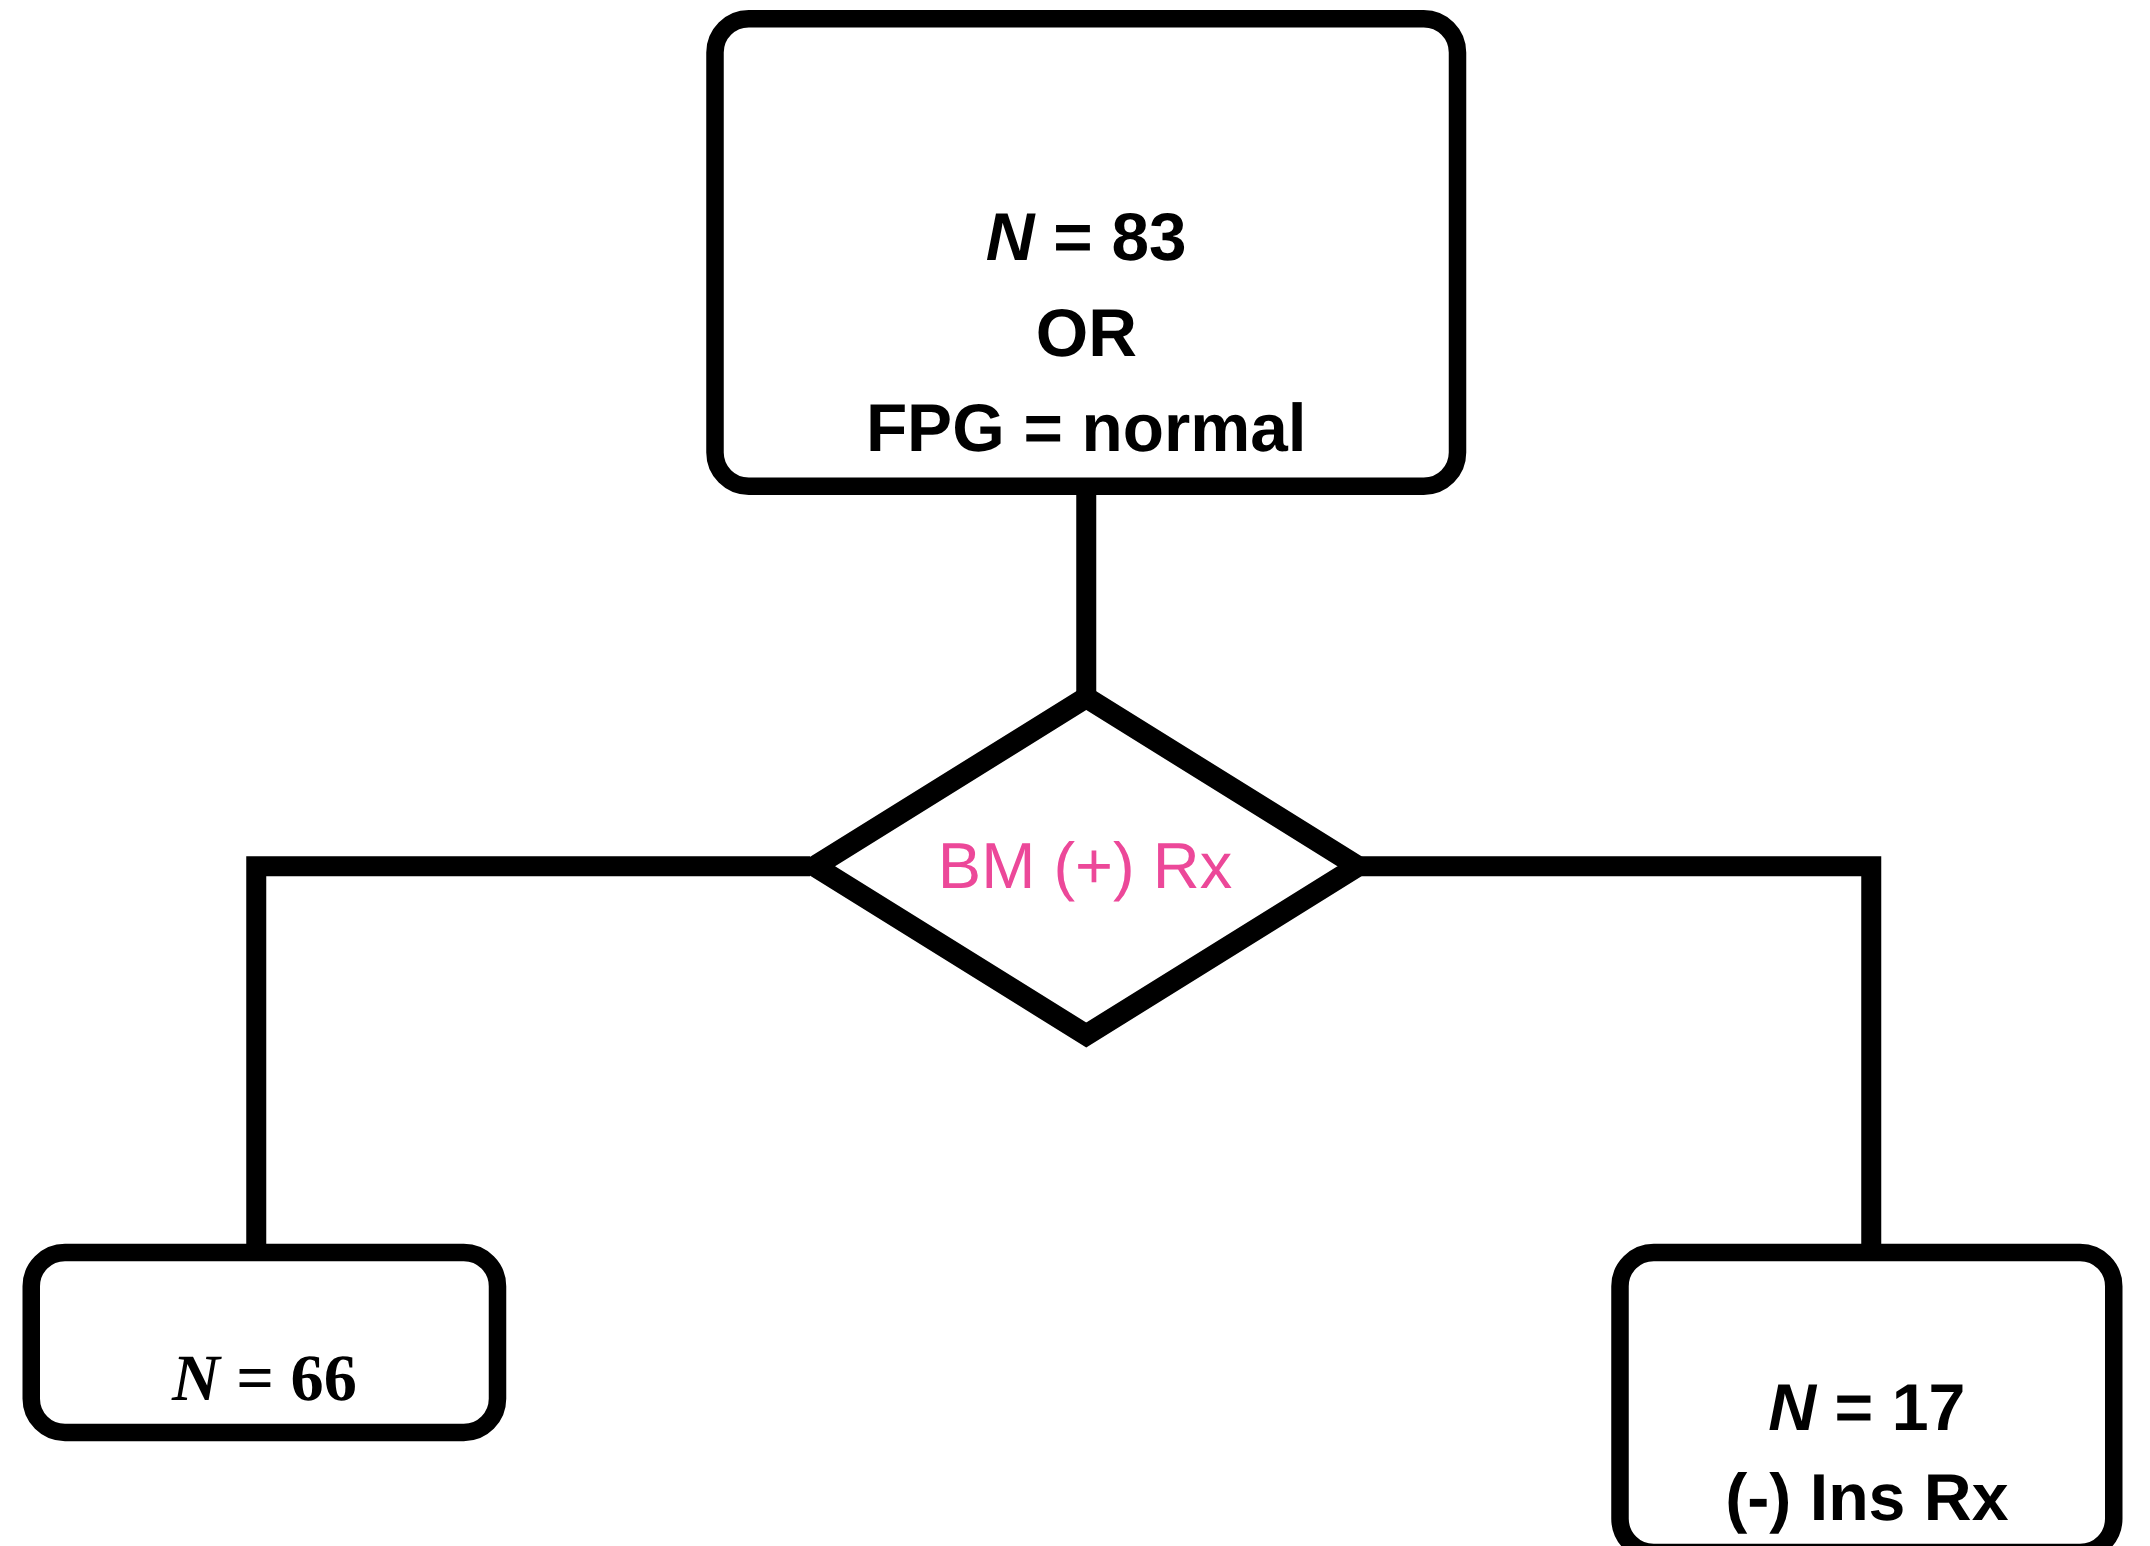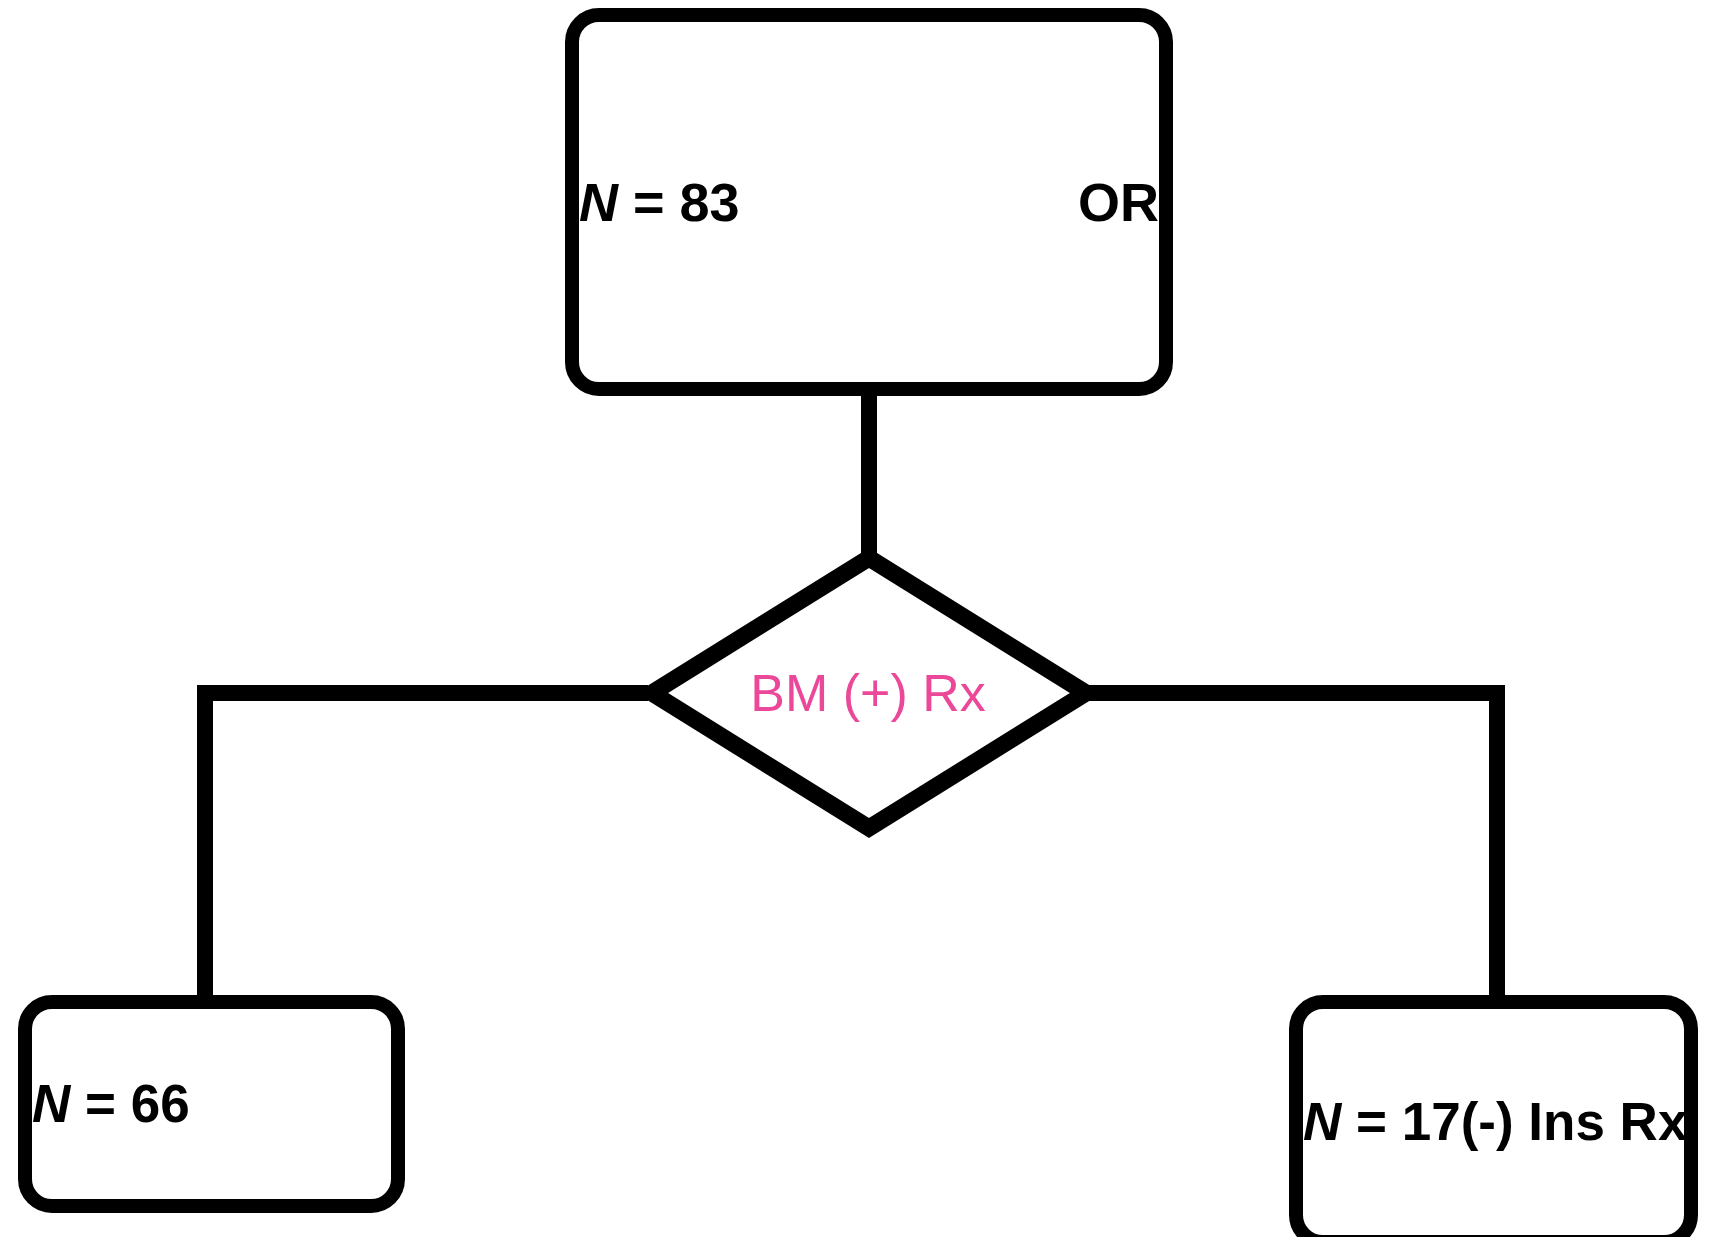--- a/index.html
+++ b/index.html
@@ -24,23 +24,23 @@
     width: 1720px;
     height: 1237px;
   }
   .node-box {
     position: absolute;
     box-sizing: border-box;
     background: #ffffff;
     border: 14px solid #000000;
     border-radius: 34px;
     display: flex;
-    flex-direction: row;
+    flex-direction: column;
     align-items: center;
-    justify-content: space-between;
+    justify-content: flex-end;
     z-index: 3;
   }
   .node-line {
     font-weight: bold;
     color: #000000;
     font-size: 52px;
     line-height: 1.30;
     white-space: nowrap;
     text-align: center;
   }
@@ -54,21 +54,22 @@
     height: 388px;
   }
   #node-top .node-line {
     font-size: 54px;
     line-height: 1.42;
   }
   #node-left {
     left: 18px;
     top: 995px;
     width: 387px;
-    height: 218px;
+    height: 158px;
+    font-family: Liberation Serif, serif;
   }
   #node-right {
     left: 1289px;
     top: 995px;
     width: 409px;
     height: 254px;
   }
   #node-left .node-line,
   #node-right .node-line {
     font-size: 53px;
@@ -98,20 +99,21 @@
     <polyline points="648,693 205,693 205,1000" fill="none" stroke="#000000" stroke-width="16" stroke-linecap="butt" stroke-linejoin="miter"></polyline>
 
     <polyline points="1089,693 1497,693 1497,1000" fill="none" stroke="#000000" stroke-width="16" stroke-linecap="butt" stroke-linejoin="miter"></polyline>
 
     <polygon points="869,558 1086,693 869,828 652,693" fill="#ffffff" stroke="#000000" stroke-width="17" stroke-linejoin="miter"></polygon>
   </svg>
 
   <div id="node-top" class="node-box">
     <div class="node-line"><span class="ital">N</span> = 83</div>
     <div class="node-line">OR</div>
+    <div class="node-line">FPG = normal</div>
   </div>
 
   <div id="decision-label">BM (+) Rx</div>
 
   <div id="node-left" class="node-box">
     <div class="node-line"><span class="ital">N</span> = 66</div>
   </div>
 
   <div id="node-right" class="node-box">
     <div class="node-line"><span class="ital">N</span> = 17</div>

